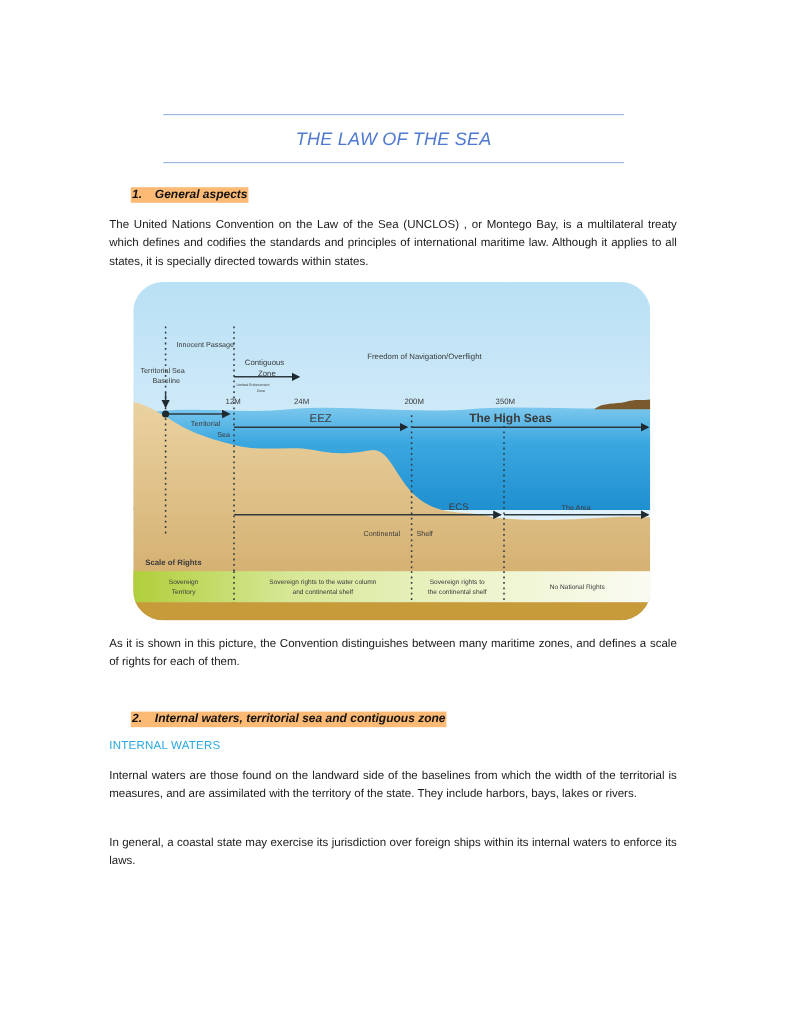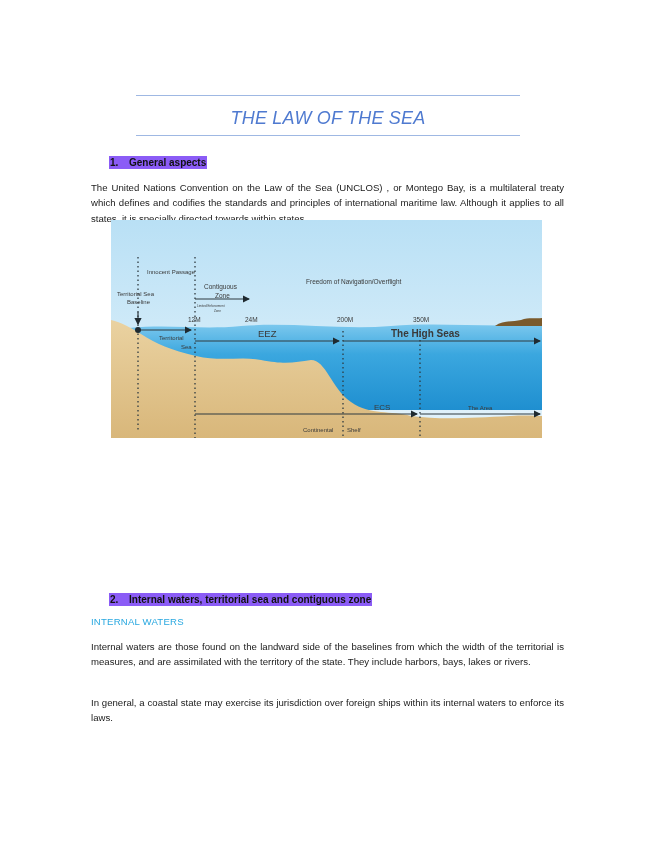--- a/index.html
+++ b/index.html
@@ -2,34 +2,34 @@
 <html><head>
   <meta charset="utf-8">
   <style>
     html, body { margin: 0; padding: 0; background: #ffffff; }
     body { width: 655px; height: 848px; position: relative; overflow: hidden;
            font-family: "Liberation Sans", sans-serif; color: #1a1a1a; }
     .page { position: absolute; left: 0; top: 0; width: 655px; height: 848px; background: #fff; }
 
     .rule { position: absolute; left: 136px; width: 384px; height: 0; border-top: 1.5px solid #9fb8e3; }
     .title { position: absolute; left: 136px; width: 384px; top: 108px; text-align: center;
-             font-size: 18px; font-style: italic; color: #4f7ad0; letter-spacing: 0.2px; }
+             font-size: 15px; font-style: italic; color: #4f7ad0; letter-spacing: 0.2px; }
 
     .heading { position: absolute; left: 109px; font-size: 10px; font-weight: bold; color: #111; }
-    .heading .hl { background: #8b5cf6; padding: 1px 1px 1px 1px; }
+    .heading .hl { background: #fdba74; padding: 1px 1px 1px 1px; font-style: italic; }
     .heading .num { display: inline-block; width: 19px; }
 
     .para { position: absolute; left: 91px; width: 473px; font-size: 9.6px; line-height: 15.4px;
             text-align: justify; color: #1a1a1a; }
     .para b { font-weight: normal; }
 
     .subhead { position: absolute; left: 91px; font-size: 9.6px; color: #29a8e0; letter-spacing: 0.2px; }
 
     
-    .diagram { position: absolute; left: 111px; top: 220px; width: 431px; height: 218px; overflow: hidden; }
+    .diagram { position: absolute; left: 111px; top: 235px; width: 431px; height: 282px; overflow: hidden; border-radius: 25px; }
     .diagram svg { display: block; }
     .dtext { font-family: "Liberation Sans", sans-serif; fill: #3a3a3a; }
   </style>
 </head>
 <body>
 
 <div class="page">
 
   <div class="rule" style="top:95px;"></div>
   <div class="title">THE LAW OF THE SEA</div>
@@ -128,20 +128,21 @@
       <text class="dtext" x="42" y="252" font-size="5.5" text-anchor="middle">Sovereign</text>
       <text class="dtext" x="42" y="260" font-size="5.5" text-anchor="middle">Territory</text>
       <text class="dtext" x="158" y="252" font-size="5.5" text-anchor="middle">Sovereign rights to the water column</text>
       <text class="dtext" x="158" y="260" font-size="5.5" text-anchor="middle">and continental shelf</text>
       <text class="dtext" x="270" y="252" font-size="5.5" text-anchor="middle">Sovereign rights to</text>
       <text class="dtext" x="270" y="260" font-size="5.5" text-anchor="middle">the continental shelf</text>
       <text class="dtext" x="370" y="256" font-size="5.5" text-anchor="middle">No National Rights</text>
     </svg>
   </div>
 
+  <div class="para" style="top:529px;">As it is shown in this picture, the Convention distinguishes between many maritime zones, and defines a scale of rights for each of them.</div>
 
   <div class="heading" style="top:594px;">
     <span class="hl"><span class="num">2.</span><span>Internal waters, territorial sea and contiguous zone</span></span>
   </div>
 
   <div class="subhead" style="top:616px;">INTERNAL WATERS</div>
 
   <div class="para" style="top:639px;"><b>Internal waters</b><span> are those found on the landward side of the baselines from which the width of the territorial is measures, and are assimilated with the territory of the state. They include harbors, bays, lakes or rivers.</span></div>
 
   <div class="para" style="top:695px;">In general, a coastal state may exercise its jurisdiction over foreign ships within its internal waters to enforce its laws.</div>

